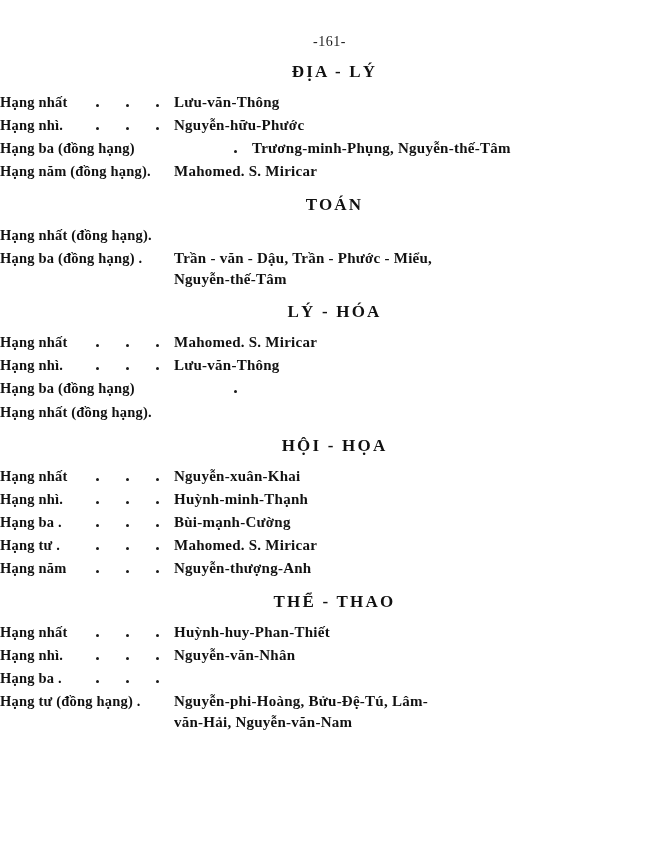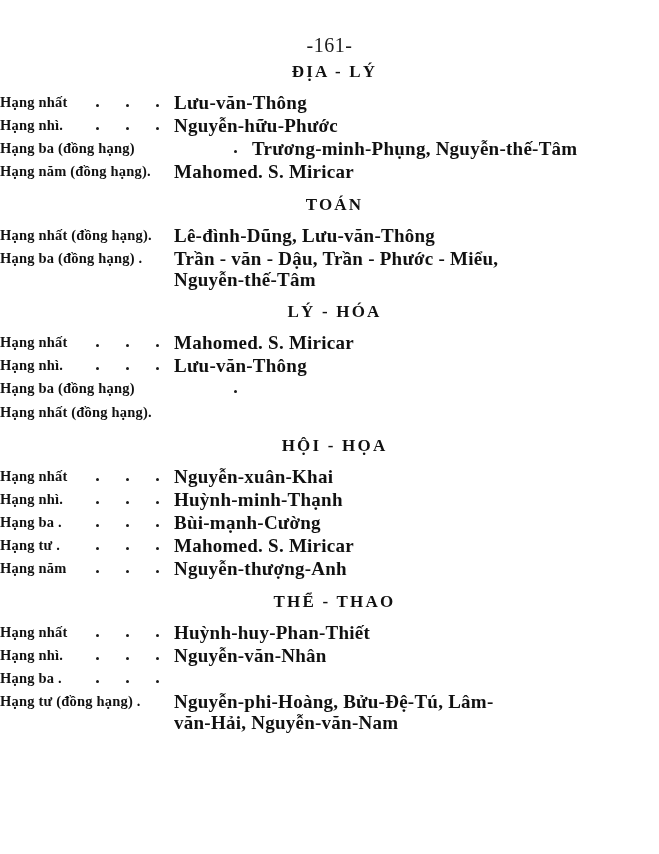--- a/index.html
+++ b/index.html
@@ -15,21 +15,21 @@
     font-family: "Liberation Serif", "DejaVu Serif", serif;
     color: #141414;
     overflow: hidden;
   }
   .folio {
     position: absolute;
     top: 34px;
     left: 0;
     width: 659px;
     text-align: center;
-    font-size: 20px;
+    font-size: 14px;
     letter-spacing: 0.5px;
     color: #1b1b1b;
   }
   .content {
     position: absolute;
     top: 62px;
     left: 0;
     width: 659px;
   }
   .section {
@@ -84,21 +84,21 @@
     background: #1a1a1a;
     border-radius: 50%;
     display: block;
   }
   .leader i.d1 { left: 0px; }
   .leader i.d2 { left: 30px; }
   .leader i.d3 { left: 60px; }
   .leader.short i.d1 { left: 60px; }
   .names {
     flex: 1 1 auto;
-    font-size: 19px;
+    font-size: 15px;
     font-weight: bold;
     line-height: 21px;
     letter-spacing: 0.25px;
     color: #111111;
     padding-left: 0px;
   }
   .names .ln {
     display: block;
     white-space: nowrap;
   }
@@ -151,23 +151,20 @@
               <span class="ln">Mahomed. S.  Miricar</span>
             </div>
           </div>
         </div>
       </div>
       <div class="section">
         <div class="sect-title">TOÁN</div>
         <div class="rows">
           <div class="row">
             <div class="rank wide">Hạng nhất (đồng hạng).</div>
-            <div class="names">
-              <span class="ln">Lê-đình-Dũng,  Lưu-văn-Thông</span>
-            </div>
           </div>
           <div class="row">
             <div class="rank wide">Hạng ba  (đồng hạng) .</div>
             <div class="names">
               <span class="ln">Trần - văn - Dậu,   Trần - Phước - Miểu,</span>
               <span class="ln">Nguyễn-thế-Tâm</span>
             </div>
           </div>
         </div>
       </div>

